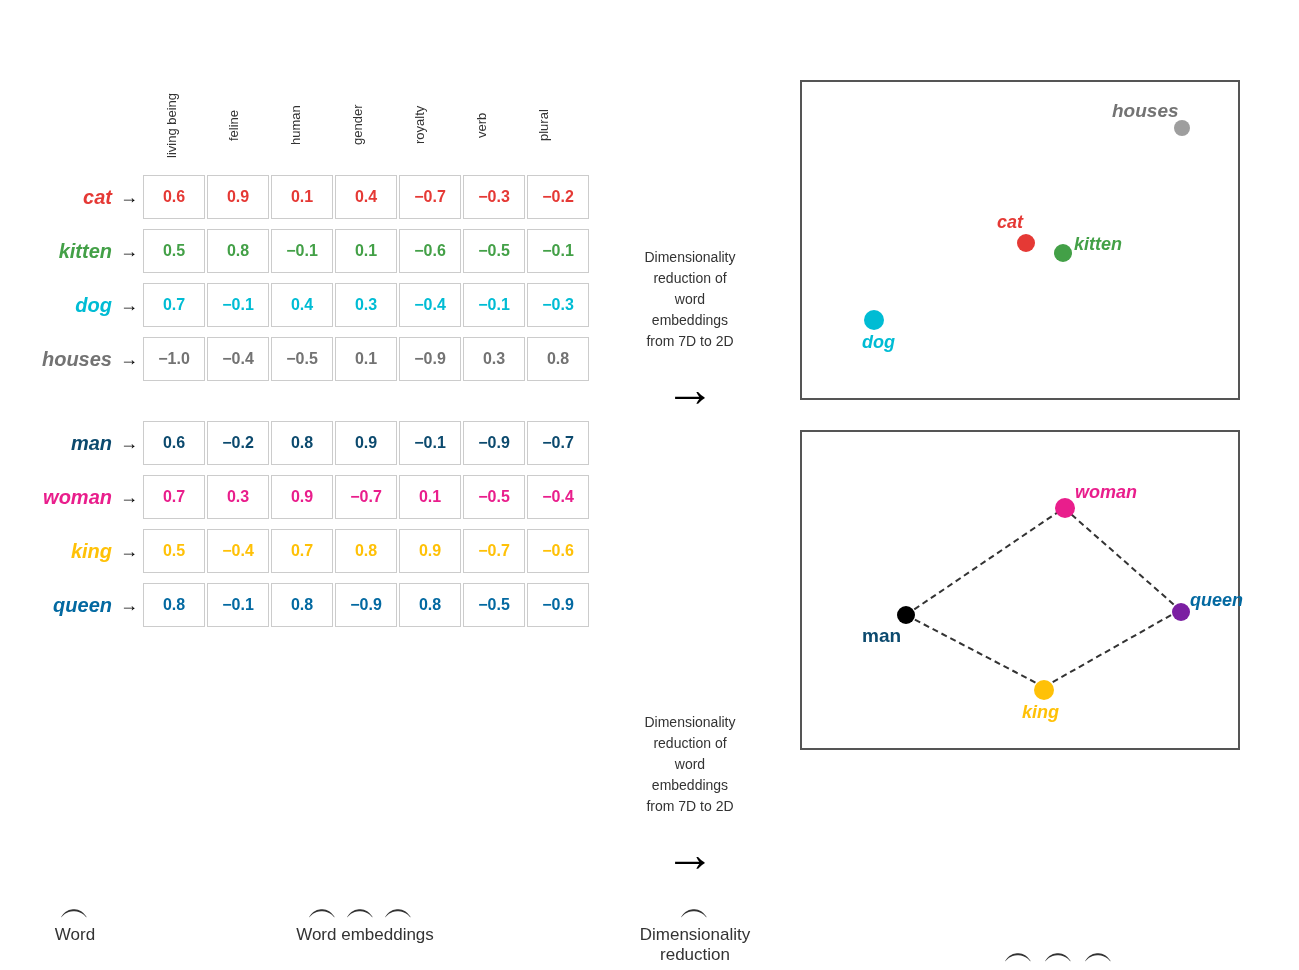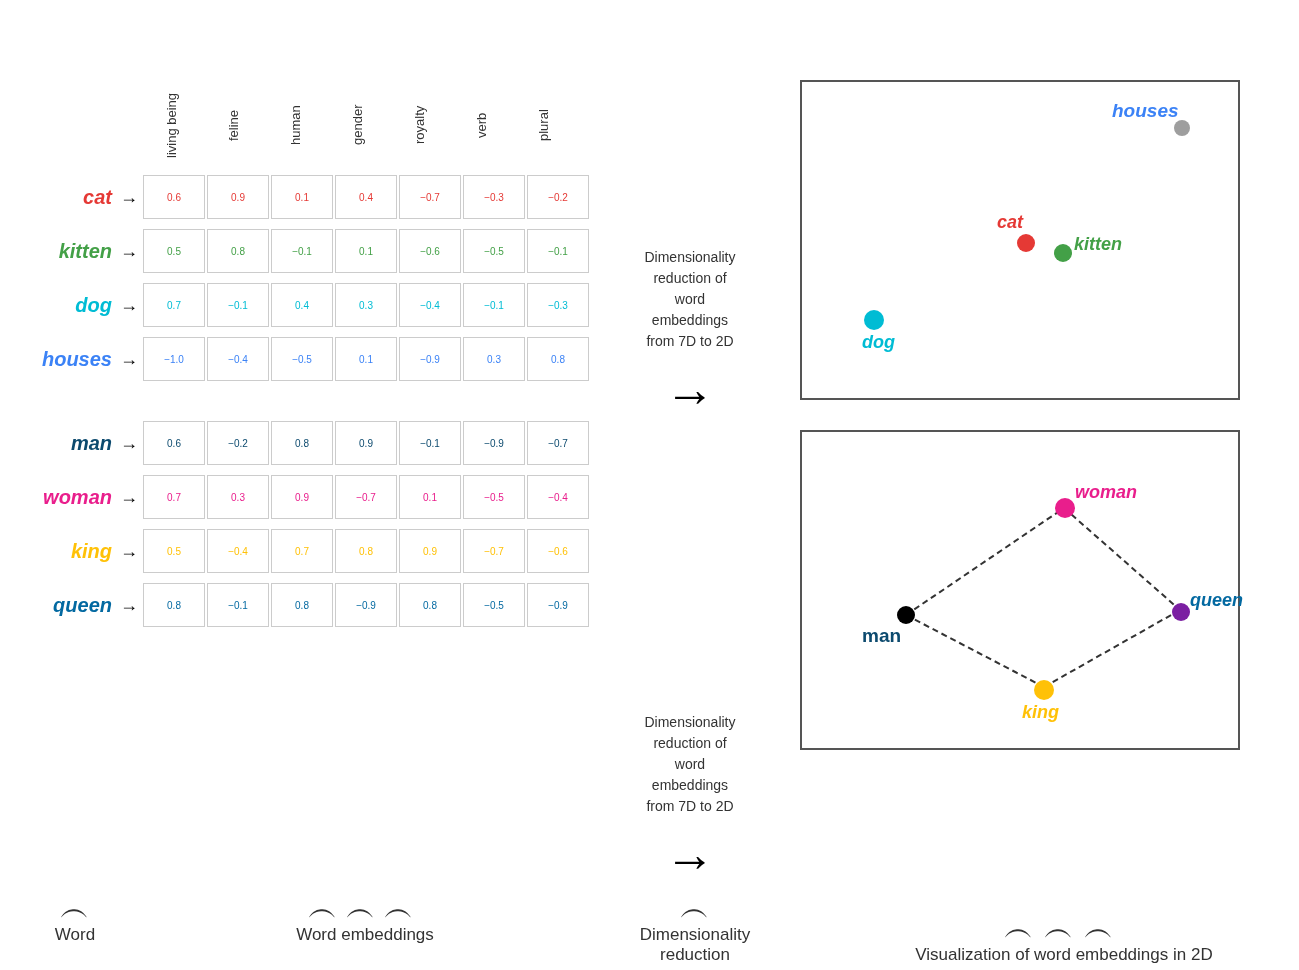--- a/index.html
+++ b/index.html
@@ -74,30 +74,30 @@
       flex-direction: row;
     }
 
     .cell {
       width: 62px;
       height: 44px;
       border: 1.5px solid #ccc;
       display: flex;
       align-items: center;
       justify-content: center;
-      font-size: 10px;
-      font-weight: normal;
+      font-size: 16px;
+      font-weight: bold;
       margin: 1px;
     }
 
     
     .color-red { color: #e53935; }
     .color-green { color: #43a047; }
     .color-cyan { color: #00bcd4; }
-    .color-gray { color: #3b82f6; }
+    .color-gray { color: #737373; }
     .color-black { color: #0c4a6e; }
     .color-magenta { color: #e91e8c; }
     .color-gold { color: #ffc107; }
     .color-purple { color: #0369a1; }
 
     
     .middle-section {
       display: flex;
       flex-direction: column;
       align-items: center;
@@ -396,15 +396,13 @@
 
   <div style="display:flex;flex-direction:column;align-items:center;width:210px;">
     <div style="font-size:30px;color:#333;line-height:0.9;">︵</div>
     <div style="font-size:17px;color:#333;margin-top:4px;text-align:center;">Dimensionality<br>reduction</div>
   </div>
 
 </div>
 
 <div style="position:absolute;bottom:5px;right:10px;width:450px;display:flex;flex-direction:column;align-items:center;">
   <div style="font-size:30px;color:#333;line-height:0.9;width:100%;text-align:center;letter-spacing:10px;">︵︵︵</div>
-  <div style="font-size:17px;color:#333;margin-top:4px;text-align:center;">Visualization of word
-embeddings  in 2D</div>
 </div>
 
 </body></html>

